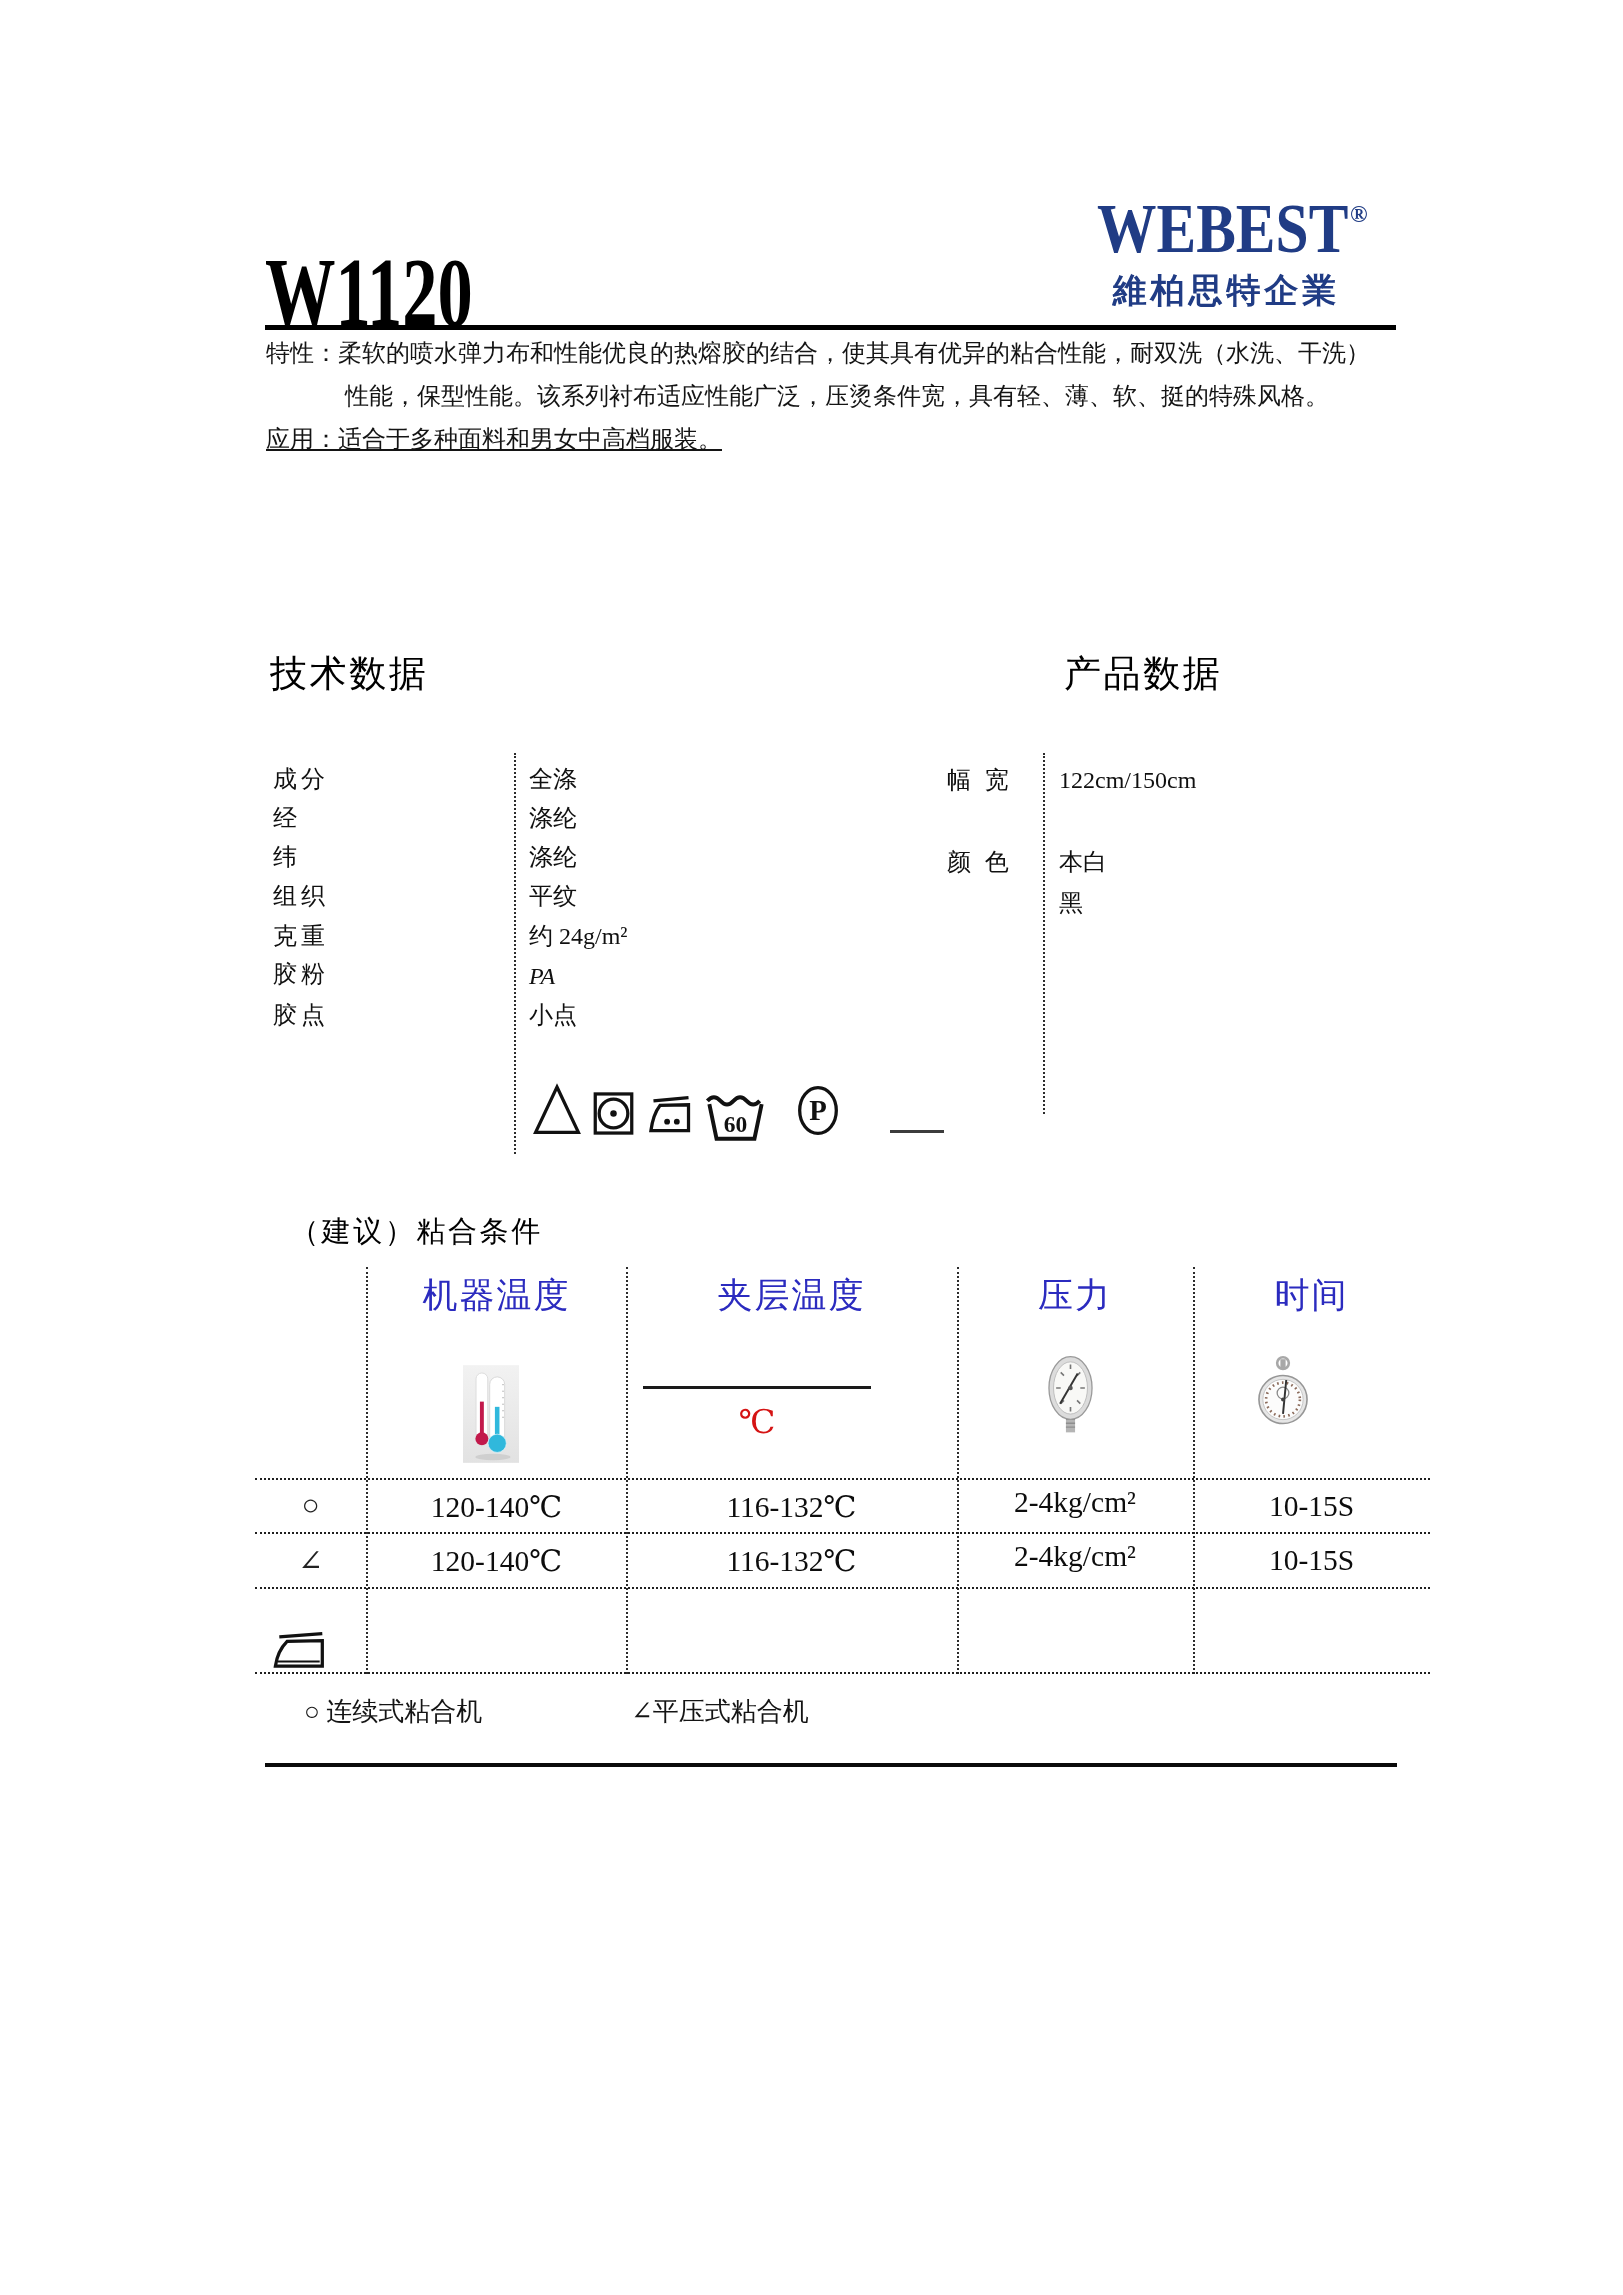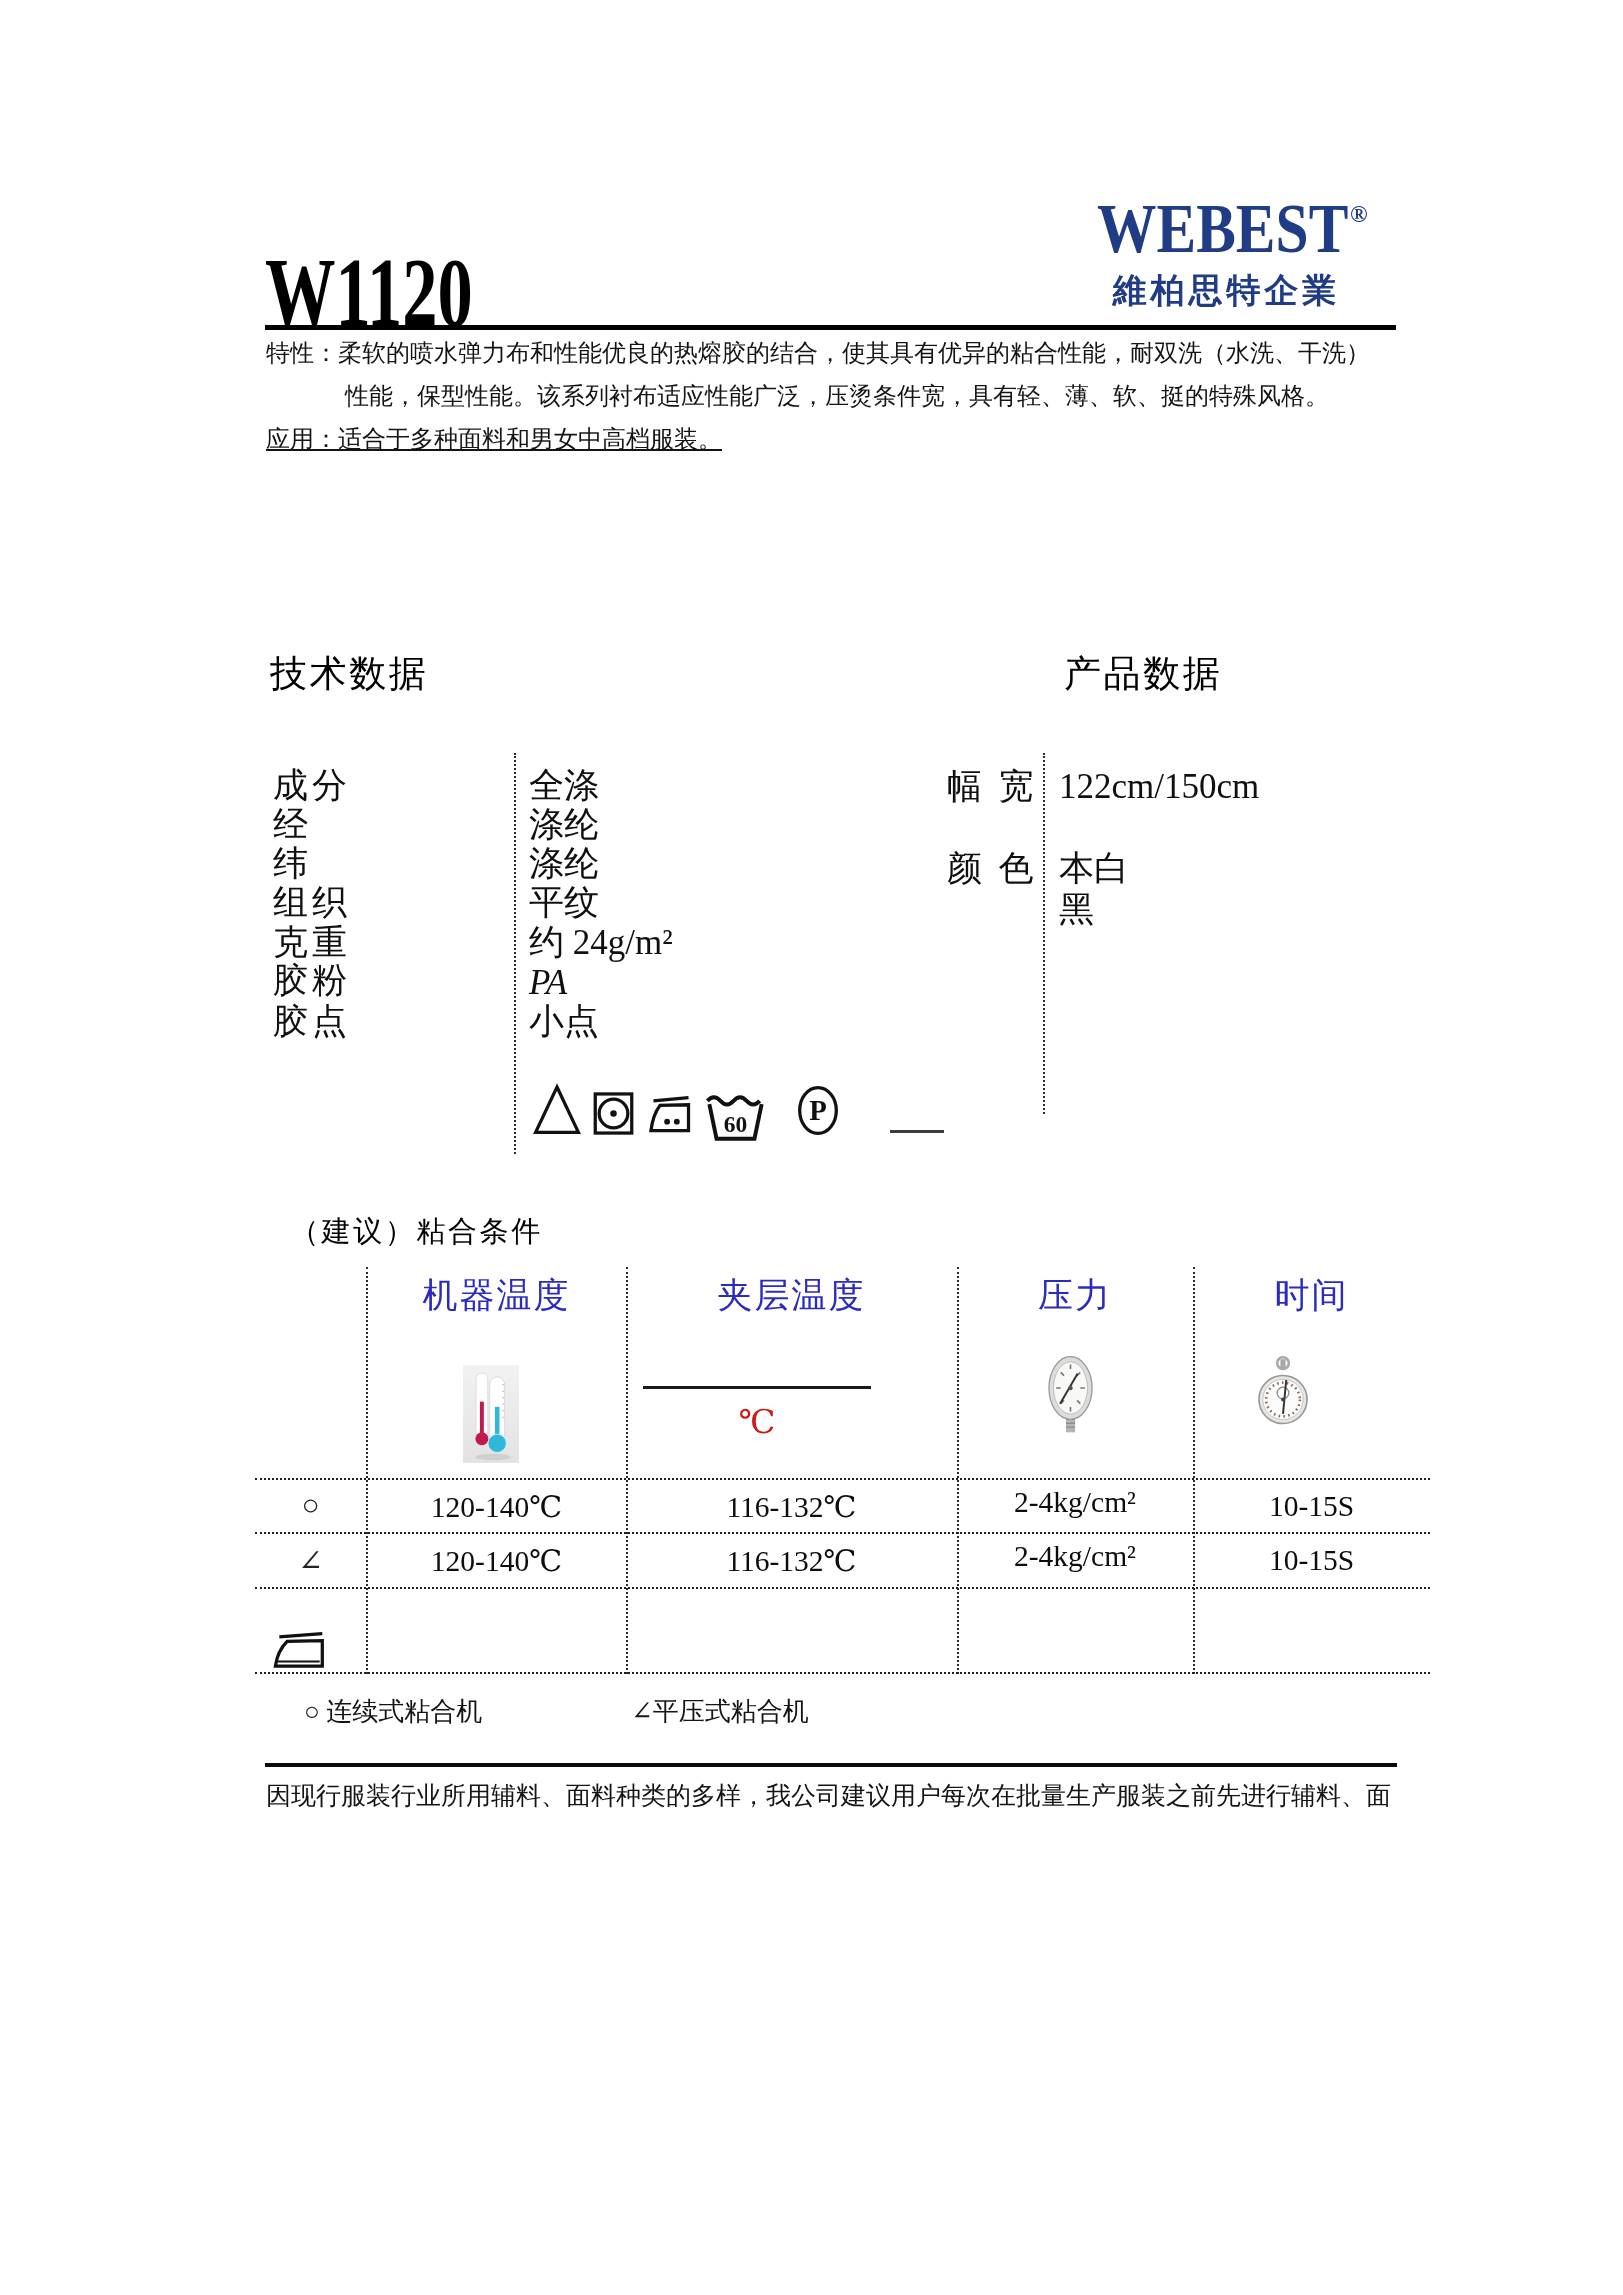--- a/index.html
+++ b/index.html
@@ -32,21 +32,21 @@
     margin-top:3.9px;margin-left:15.7px;
     font-size:34px;font-weight:bold;letter-spacing:3.9px;
     color:#203c85;
     font-family:"Liberation Sans","DejaVu Sans",sans-serif;
     white-space:nowrap;
   }
   .rule-top{left:265px;top:325px;width:1131px;height:5.2px;background:#000;}
   .rule-bottom{left:265px;top:1763px;width:1132px;height:3.9px;background:#0a0a0a;}
   .body-line{font-size:24px;line-height:1.2;white-space:nowrap;color:#141414;}
   .section-title{font-size:37px;letter-spacing:2.6px;color:#000;white-space:nowrap;}
-  .t-label,.t-value{font-size:35px;line-height:1.2;white-space:nowrap;color:#101010;}
+  .t-label,.t-value{font-size:24px;line-height:1.2;white-space:nowrap;color:#101010;}
   .t-label{letter-spacing:3.9px;}
   .dashedv{border-left:2px dotted #2b2b2b;width:0;}
   .dotth{border-top:2px dotted #1f1f1f;height:0;}
   .bond-head{font-size:35px;color:#2b2bbf;text-align:center;letter-spacing:2px;white-space:nowrap;}
   .bond-cell{font-size:29.5px;text-align:center;white-space:nowrap;color:#0d0d0d;}
   .bond-sym{font-size:30px;text-align:center;color:#222;}
   .legend{font-size:26px;white-space:nowrap;color:#141414;}
   .celsius{font-size:33px;color:#d51414;text-align:center;}
   .temp-line{background:#1a1a1a;height:2.6px;}
   .footer-line{font-size:25px;white-space:nowrap;color:#141414;}
@@ -199,16 +199,15 @@
     <path d="M14 12 L80 7" fill="none" stroke="#111" stroke-width="5"></path>
     <path d="M80 18 L80 57 L8 57 C10 43 17 28 26 19 Z" fill="none" stroke="#111" stroke-width="5"></path>
     <path d="M12 50 H76" stroke="#111" stroke-width="3"></path>
   </svg>
 
   <div class="abs legend" style="left:304px;top:1694px;">○ 连续式粘合机</div>
   <div class="abs legend" style="left:631px;top:1694px;">∠平压式粘合机</div>
 
   <div class="abs rule-bottom"></div>
 
-  <div class="abs footer-line" style="left:266px;top:1779px;">因现行服装行业所用辅料、面料种类的多样，我公司建议用户每次在批量生产服装之前先进行辅料、面</div>
 
 </div>
 
 
 </body></html>

